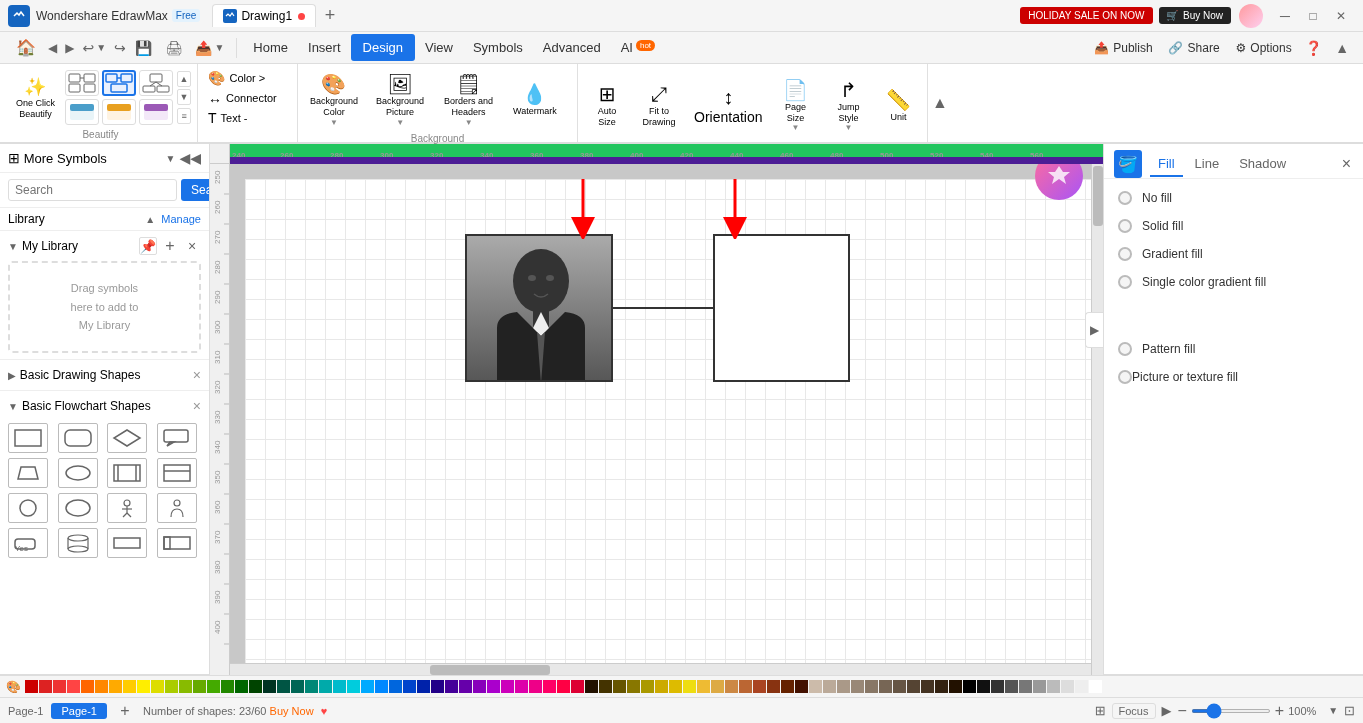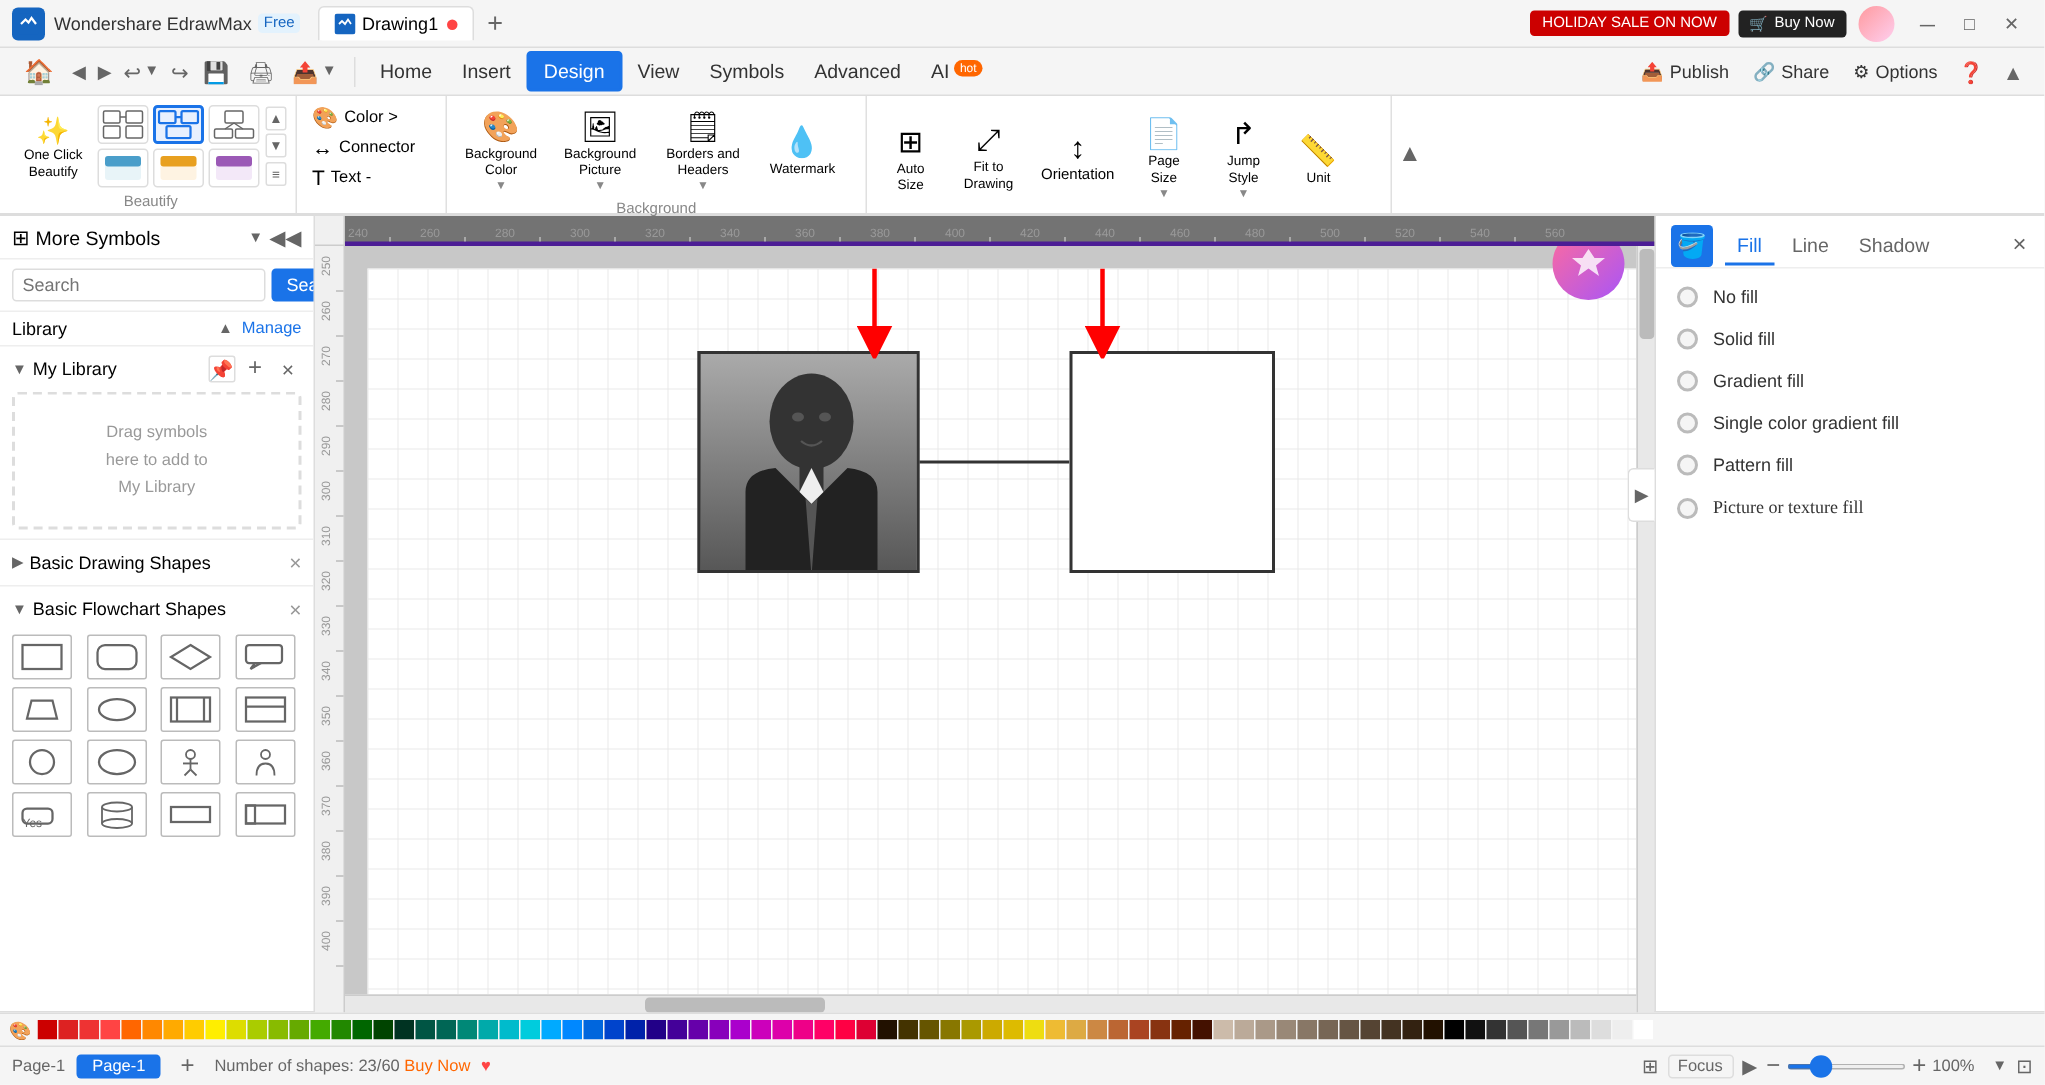--- a/index.html
+++ b/index.html
@@ -221,21 +221,21 @@
       <div style="display:flex;flex-direction:column;align-items:center;padding:4px 6px;cursor:pointer;border-radius:4px;min-width:46px;">
         <span style="font-size:20px;">⊞</span>
         <span style="font-size:9px;text-align:center;line-height:1.2;">Auto<br>Size</span>
       </div>
       <div style="display:flex;flex-direction:column;align-items:center;padding:4px 6px;cursor:pointer;border-radius:4px;min-width:50px;">
         <span style="font-size:20px;">⤢</span>
         <span style="font-size:9px;text-align:center;line-height:1.2;">Fit to<br>Drawing</span>
       </div>
       <div style="display:flex;flex-direction:column;align-items:center;padding:4px 6px;cursor:pointer;border-radius:4px;min-width:55px;">
         <span style="font-size:20px;">↕</span>
-        <span style="font-size:10px;text-align:right;">Orientation</span>
+        <span style="font-size:14px;text-align:right;">Orientation</span>
       </div>
       <div style="display:flex;flex-direction:column;align-items:center;padding:4px 6px;cursor:pointer;border-radius:4px;min-width:46px;">
         <span style="font-size:20px;">📄</span>
         <span style="font-size:9px;text-align:center;line-height:1.2;">Page<br>Size</span>
         <span style="font-size:8px;color:#888;">▼</span>
       </div>
       <div style="display:flex;flex-direction:column;align-items:center;padding:4px 6px;cursor:pointer;border-radius:4px;min-width:52px;">
         <span style="font-size:20px;">↱</span>
         <span style="font-size:9px;text-align:center;line-height:1.2;">Jump<br>Style</span>
         <span style="font-size:8px;color:#888;">▼</span>
@@ -400,21 +400,21 @@
             </svg>
         </div>
       </div>
     </div>
   </div>
 
   <div id="canvas-wrapper" style="flex:1;position:relative;overflow:hidden;background:#d8d8d8;">
 
     <div style="position:absolute;top:0;left:0;width:20px;height:20px;background:#f0f0f0;border-right:1px solid #ccc;border-bottom:1px solid #ccc;z-index:10;"></div>
 
-    <div style="position:absolute;top:0;left:20px;right:0;height:20px;background:#737373;border-bottom:3px solid #4c1d95;z-index:10;overflow:hidden;">
+    <div style="position:absolute;top:0;left:20px;right:0;height:20px;background:#22c55e;border-bottom:7px solid #4c1d95;z-index:10;overflow:hidden;font-weight:bold;">
       <svg width="100%" height="20">
         <text x="2" y="14" font-size="8" fill="#999">240</text>
         <line x1="30" y1="14" x2="30" y2="20" stroke="#bbb" stroke-width="1"></line>
         <text x="50" y="14" font-size="8" fill="#999">260</text>
         <line x1="80" y1="14" x2="80" y2="20" stroke="#bbb" stroke-width="1"></line>
         <text x="100" y="14" font-size="8" fill="#999">280</text>
         <line x1="130" y1="14" x2="130" y2="20" stroke="#bbb" stroke-width="1"></line>
         <text x="150" y="14" font-size="8" fill="#999">300</text>
         <line x1="180" y1="14" x2="180" y2="20" stroke="#bbb" stroke-width="1"></line>
         <text x="200" y="14" font-size="8" fill="#999">320</text>
@@ -583,25 +583,25 @@
         <span style="font-size:12px;color:#333;">Solid fill</span>
       </div>
       <div style="display:flex;align-items:center;gap:10px;cursor:pointer;">
         <div style="width:14px;height:14px;border-radius:50%;border:2px solid #bbb;flex-shrink:0;cursor:pointer;background:#f5f5f5;"></div>
         <span style="font-size:12px;color:#333;">Gradient fill</span>
       </div>
       <div style="display:flex;align-items:center;gap:10px;cursor:pointer;">
         <div style="width:14px;height:14px;border-radius:50%;border:2px solid #bbb;flex-shrink:0;cursor:pointer;background:#f5f5f5;"></div>
         <span style="font-size:12px;color:#333;">Single color gradient fill</span>
       </div>
-      <div style="display:flex;align-items:flex-start;gap:10px;cursor:pointer;">
+      <div style="display:flex;align-items:flex-start;gap:10px;cursor:pointer;margin-top:39px;">
         <div style="width:14px;height:14px;border-radius:50%;border:2px solid #bbb;flex-shrink:0;cursor:pointer;background:#f5f5f5;"></div>
         <span style="font-size:12px;color:#333;">Pattern fill</span>
       </div>
-      <div style="display:flex;align-items:flex-end;gap:10px;cursor:pointer;font-family:Liberation Serif, serif;">
+      <div style="display:flex;align-items:flex-end;cursor:pointer;">
         <div style="width:14px;height:14px;border-radius:50%;border:2px solid #bbb;flex-shrink:0;cursor:pointer;background:#f5f5f5;"></div>
         <span style="font-size:12px;color:#333;">Picture or texture fill</span>
       </div>
     </div>
   </div>
 </div>
 
 <div style="position:absolute;bottom:0;left:0;right:0;background:#f5f5f5;border-top:1px solid #ddd;">
 
   <div id="color-palette-row" style="display:flex;align-items:center;height:22px;background:#f5f5f5;border-top:1px solid #ddd;padding:0 6px;gap:1px;overflow:hidden;">

